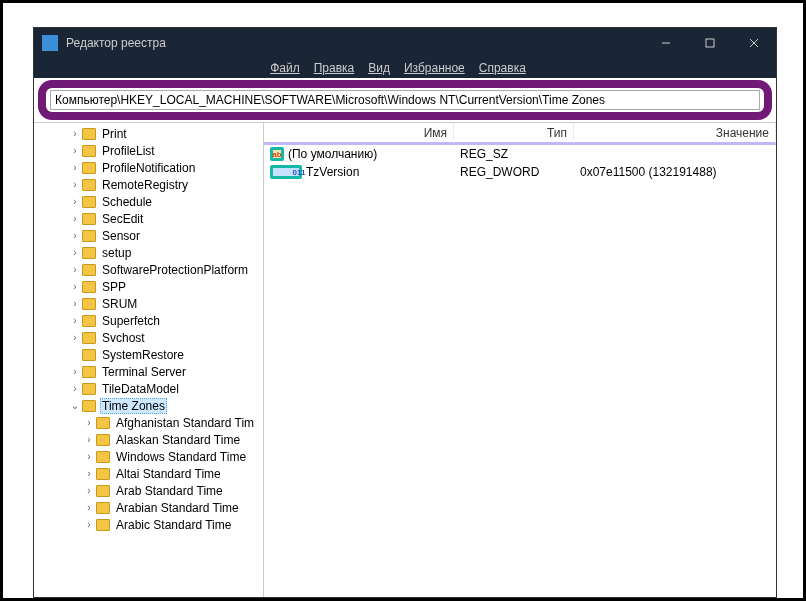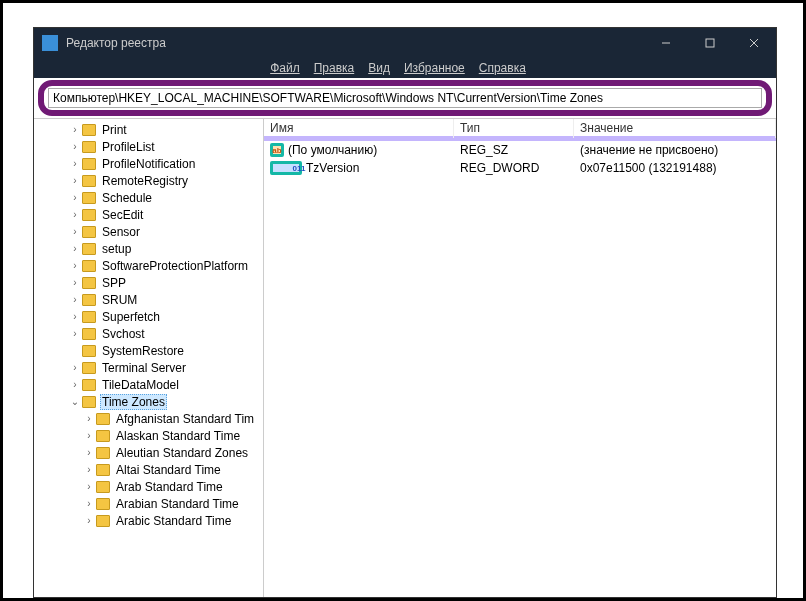--- a/index.html
+++ b/index.html
@@ -6,38 +6,38 @@
 body { background: #fff; }
 .outer-frame { width: 806px; height: 601px; border: 3px solid #000; background: #fff; position: relative; }
 .window { position: absolute; top: 24px; left: 30px; right: 26px; bottom: 0; border: 1px solid #333; display: flex; flex-direction: column; background: #fff; }
 .titlebar { height: 30px; background: #1a2636; display: flex; align-items: center; color: #ccc; }
 .titlebar .app-icon { width: 16px; height: 16px; margin: 0 8px; background: #3a8fd8; display: inline-block; }
 .titlebar .title { flex: 1; font-size: 12px; }
 .titlebar .win-btn { width: 44px; height: 30px; display: flex; align-items: center; justify-content: center; color: #ccc; cursor: default; }
 .menubar { height: 20px; background: #1a2636; display: flex; align-items: center; padding: 0 6px; color: #ccc; justify-content: center; }
 .menubar .menu-item { margin-right: 14px; text-decoration: underline; cursor: default; font-size: 12px; }
 .addressbar-row { padding: 2px 4px; background: #fff; }
-.addressbar-highlight { border: 6px solid #701a75; border-radius: 14px; padding: 2px 4px; }
+.addressbar-highlight { border: 8px solid #701a75; border-radius: 14px; padding: 2px 4px; }
 .addressbar { width: 100%; border: 1px solid #aaa; padding: 2px 4px; font-size: 12px; background: #fff; }
 .content { flex: 1; display: flex; overflow: hidden; border-top: 1px solid #ccc; }
 .tree-pane { width: 230px; border-right: 1px solid #ccc; overflow-y: scroll; overflow-x: hidden; background: #fff; position: relative; }
 .tree-pane::-webkit-scrollbar { width: 16px; }
 .tree-pane::-webkit-scrollbar-track { background: #f0f0f0; }
 .tree-pane::-webkit-scrollbar-thumb { background: #c0c0c0; }
 .tree { padding: 2px 0 2px 4px; }
 .tree-node { display: flex; align-items: center; height: 17px; white-space: nowrap; cursor: default; }
 .tree-node .expander { width: 14px; text-align: center; color: #666; font-size: 10px; display: inline-block; }
 .tree-node .expander.empty { visibility: hidden; }
 .tree-node .folder-icon { width: 14px; height: 12px; background: #f4c542; border: 1px solid #c79a1e; border-radius: 1px; margin-right: 4px; display: inline-block; position: relative; }
 .tree-node .label { font-size: 12px; padding: 0 2px; }
 .tree-node.selected .label { background: #cde8ff; border: 1px dotted #5aa4e0; padding: 0 1px; }
 .indent1 { padding-left: 30px; }
 .indent2 { padding-left: 44px; }
 .list-pane { flex: 1; background: #fff; overflow: auto; }
-.list-header { display: flex; border-bottom: 5px solid #c4b5fd; background: #fff; height: 22px; align-items: center; }
+.list-header { display: flex; border-bottom: 3px solid #c4b5fd; background: #fff; height: 22px; align-items: center; text-align: right; }
 .list-header .col { padding: 3px 6px; border-right: 1px solid #eee; font-size: 12px; color: #333; }
 .list-rows .row { display: flex; height: 18px; align-items: center; }
 .list-rows .cell { padding: 1px 6px; font-size: 12px; white-space: nowrap; overflow: hidden; }
 .col-name { width: 190px; }
 .col-type { width: 120px; }
 .col-data { flex: 1; }
 .val-icon { width: 14px; height: 14px; margin-right: 4px; display: inline-flex; align-items: center; justify-content: center; font-size: 8px; font-weight: bold; border: 3px solid #14b8a6; border-radius: 2px; vertical-align: middle; }
 .val-icon.sz { background: #ffe0b0; color: #c05010; }
 .val-icon.dw { background: #c8e0ff; color: #2050c0; padding-left: 26px; }
 </style>
@@ -177,21 +177,21 @@
               <span class="label">Afghanistan Standard Tim</span>
             </div>
             <div class="tree-node indent2">
               <span class="expander">›</span>
               <span class="folder-icon"></span>
               <span class="label">Alaskan Standard Time</span>
             </div>
             <div class="tree-node indent2">
               <span class="expander">›</span>
               <span class="folder-icon"></span>
-              <span class="label">Aleutian Standard Zones</span>
+              <span class="label">Windows Standard Time</span>
             </div>
             <div class="tree-node indent2">
               <span class="expander">›</span>
               <span class="folder-icon"></span>
               <span class="label">Altai Standard Time</span>
             </div>
             <div class="tree-node indent2">
               <span class="expander">›</span>
               <span class="folder-icon"></span>
               <span class="label">Arab Standard Time</span>
@@ -212,21 +212,20 @@
       <div class="list-pane">
         <div class="list-header">
           <div class="col col-name">Имя</div>
           <div class="col col-type">Тип</div>
           <div class="col col-data">Значение</div>
         </div>
         <div class="list-rows" id="value-rows">
             <div class="row">
               <div class="cell col-name"><span class="val-icon sz">ab</span><span>(По умолчанию)</span></div>
               <div class="cell col-type">REG_SZ</div>
-              <div class="cell col-data">(значение не присвоено)</div>
             </div>
             <div class="row">
               <div class="cell col-name"><span class="val-icon dw">011</span><span>TzVersion</span></div>
               <div class="cell col-type">REG_DWORD</div>
               <div class="cell col-data">0x07e11500 (132191488)</div>
             </div>
           </div>
       </div>
 
     </div>

